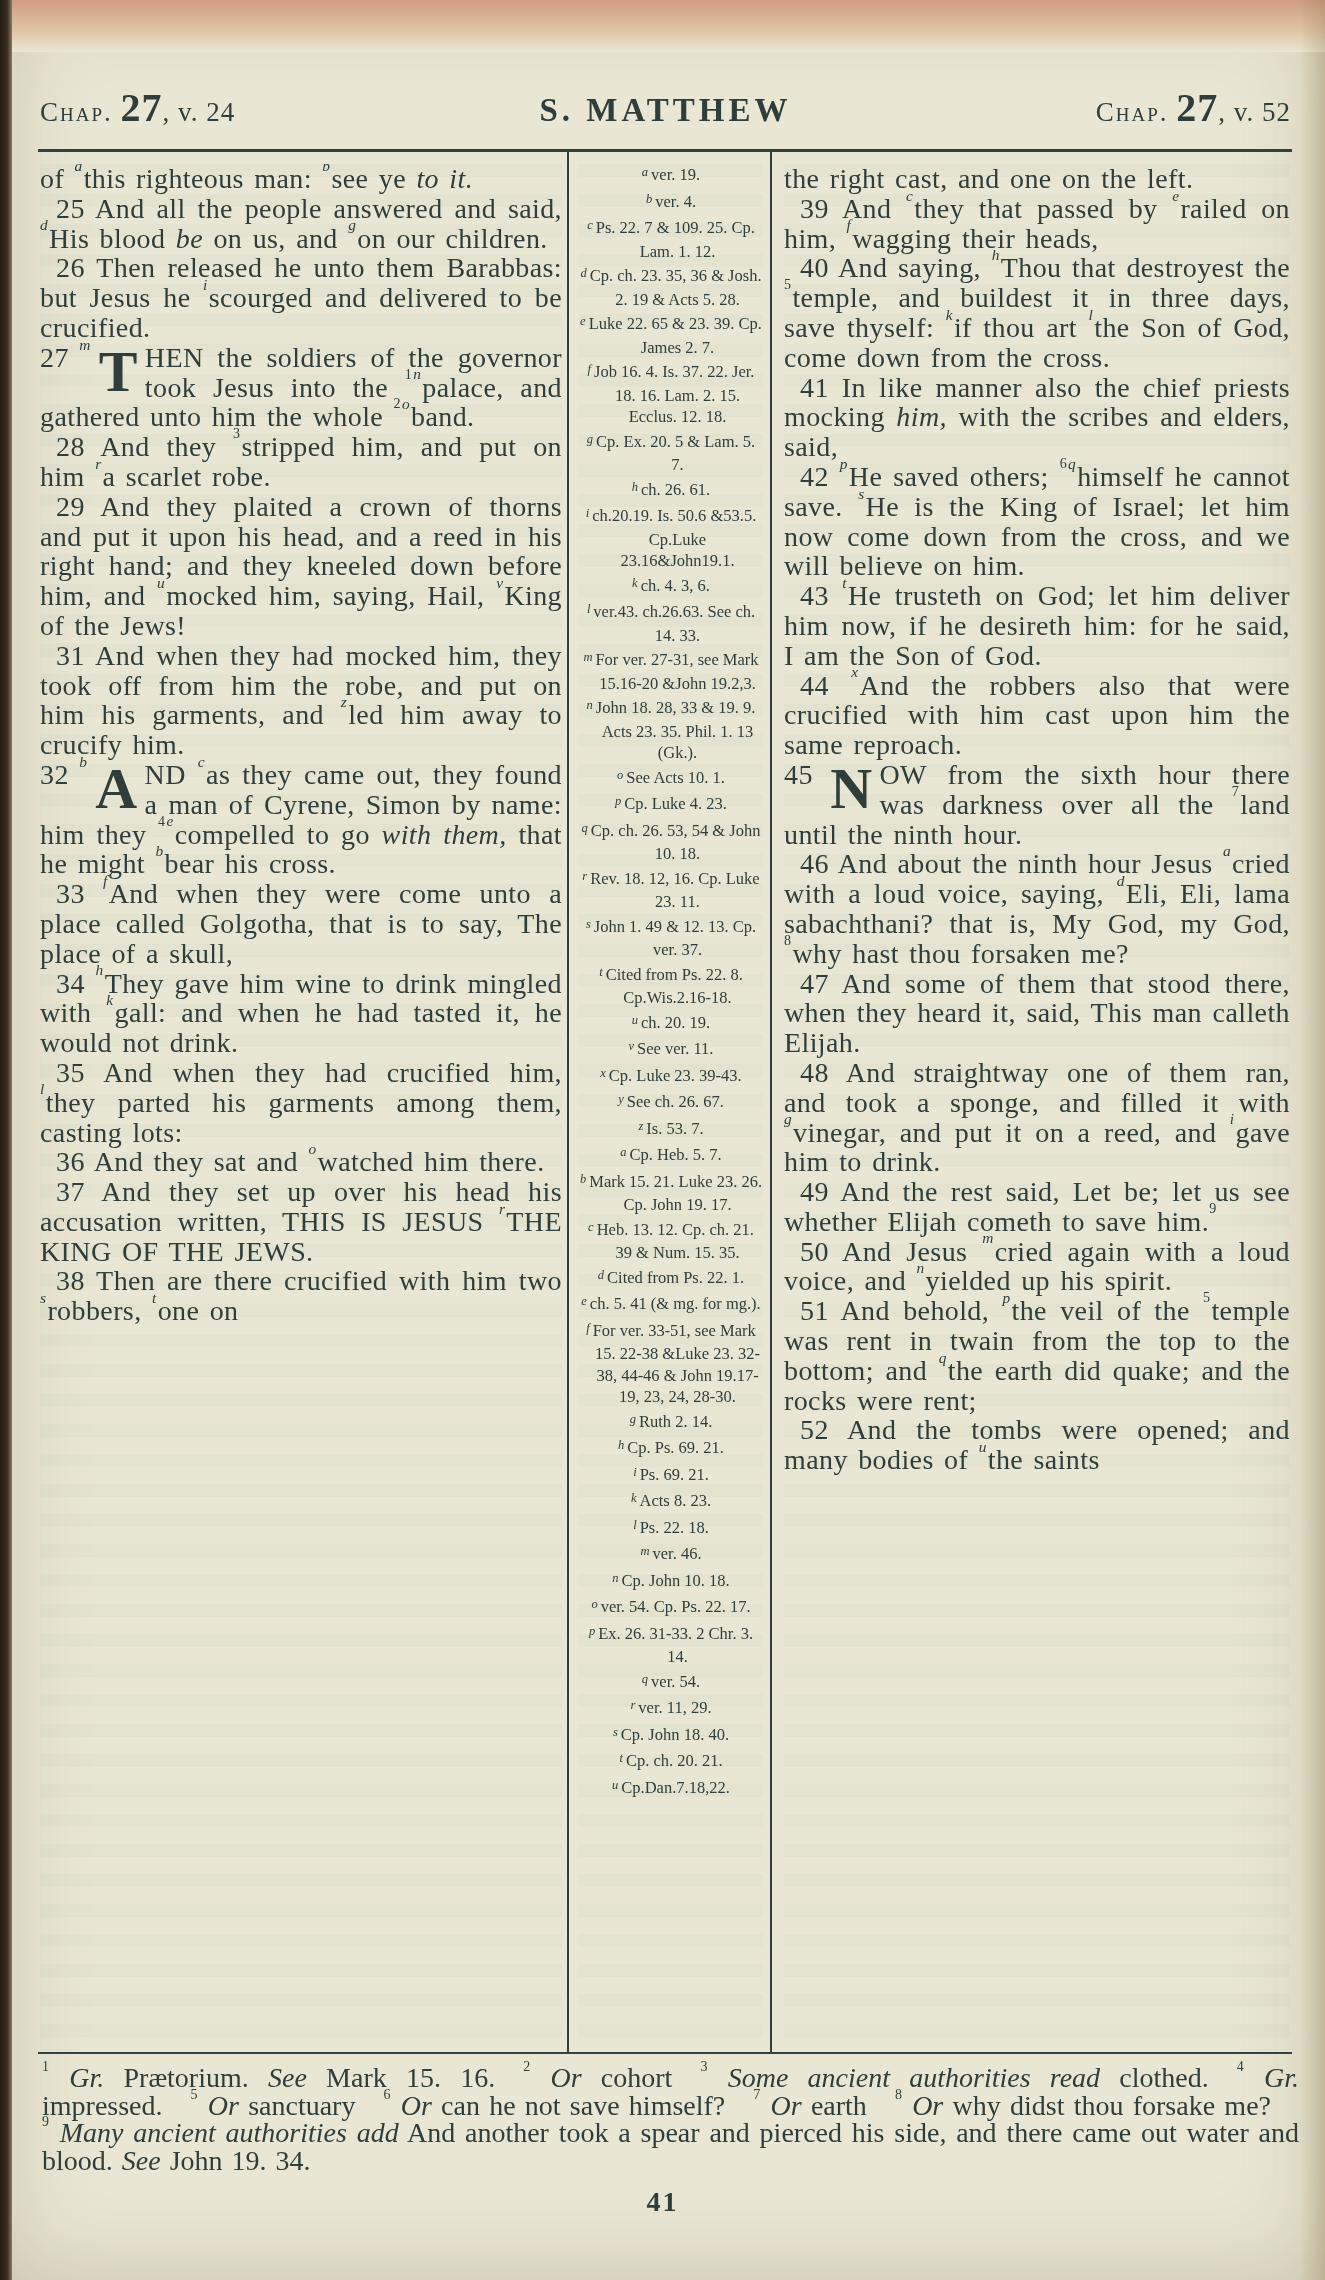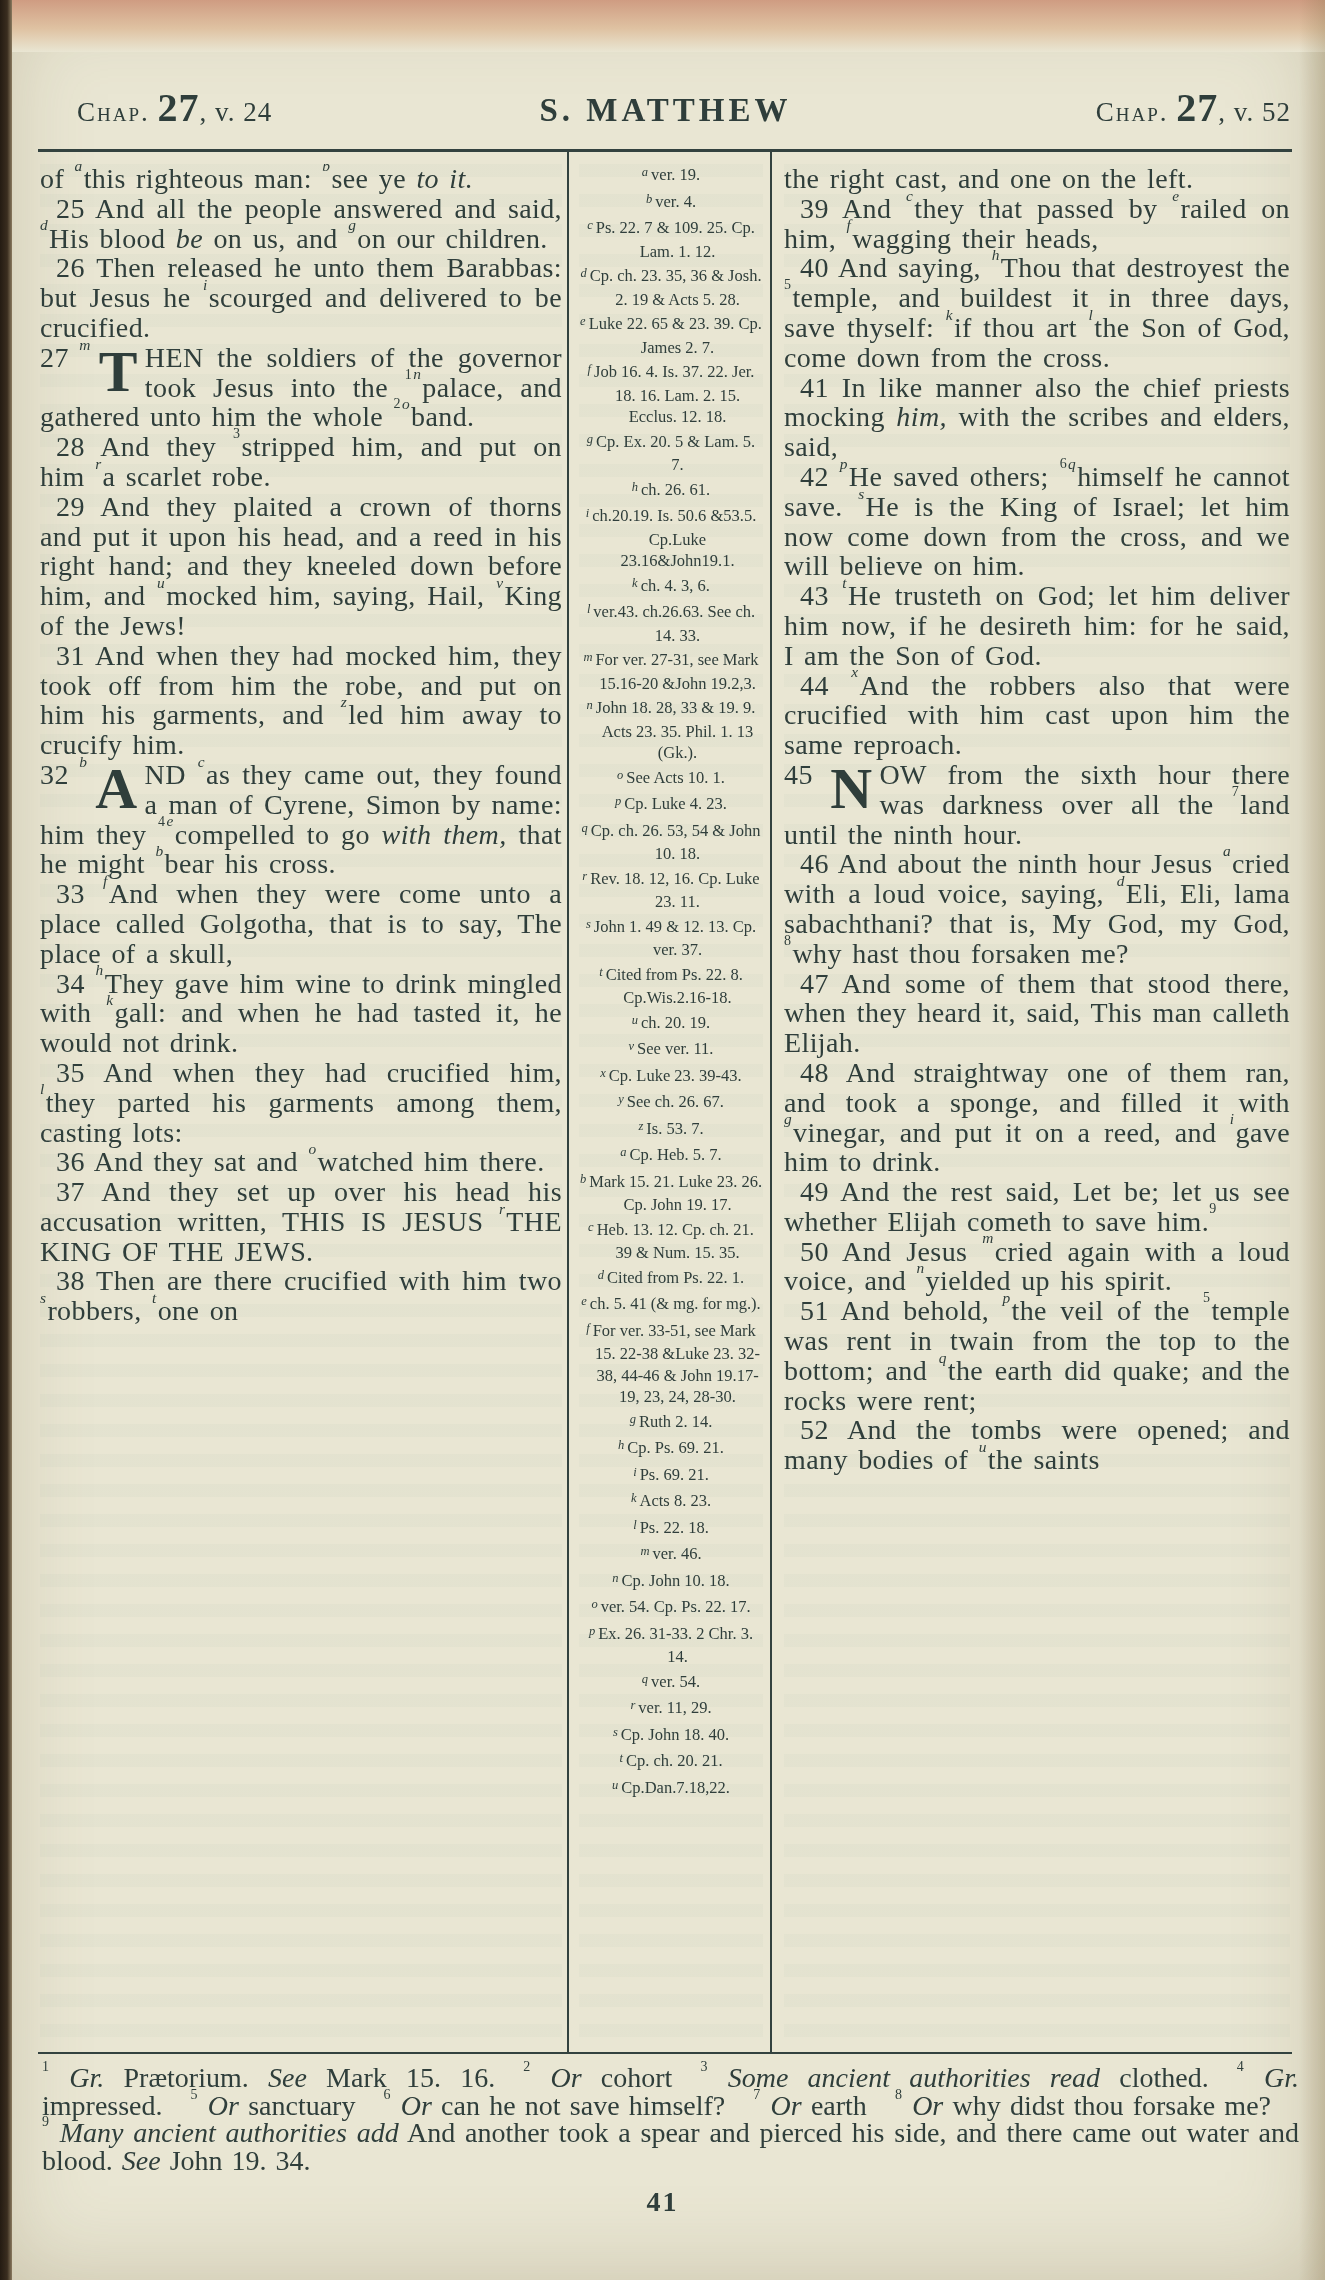--- a/index.html
+++ b/index.html
@@ -17,21 +17,21 @@
   .top-edge{position:absolute;top:0;left:0;right:0;height:52px;
     background:linear-gradient(180deg,#cf9c82 0%,#dfc2a2 55%,#e9e6d3 100%);}
   .left-edge{position:absolute;top:0;left:0;width:12px;height:100%;
     background:linear-gradient(90deg,#241b12 0%,#3a2d1f 60%,#8a7a5f 100%);}
   .right-shade{position:absolute;top:0;right:0;width:26px;height:100%;
     background:linear-gradient(270deg,rgba(140,120,80,.30),rgba(140,120,80,0));}
 
   
   .running-head{position:absolute;top:84px;left:40px;right:34px;
     display:flex;justify-content:space-between;align-items:baseline;}
-  .rh-side{font-size:27px;letter-spacing:1px;white-space:nowrap;margin-left:37px;}
+  .rh-side{font-size:27px;letter-spacing:1px;white-space:nowrap;}
   .chap-label{font-variant:small-caps;letter-spacing:2px;}
   .chap-num{font-size:40px;font-weight:bold;}
   .rh-center{font-size:33px;font-weight:bold;letter-spacing:4px;}
 
   .head-rule{position:absolute;top:149px;left:38px;right:33px;height:3px;background:#33423f;}
   .foot-rule{position:absolute;top:2052px;left:38px;right:33px;height:2px;background:#33423f;}
   .vrule{position:absolute;top:152px;height:1900px;width:2px;background:#33423f;}
   .vrule-1{left:567px;}
   .vrule-2{left:770px;}
 

